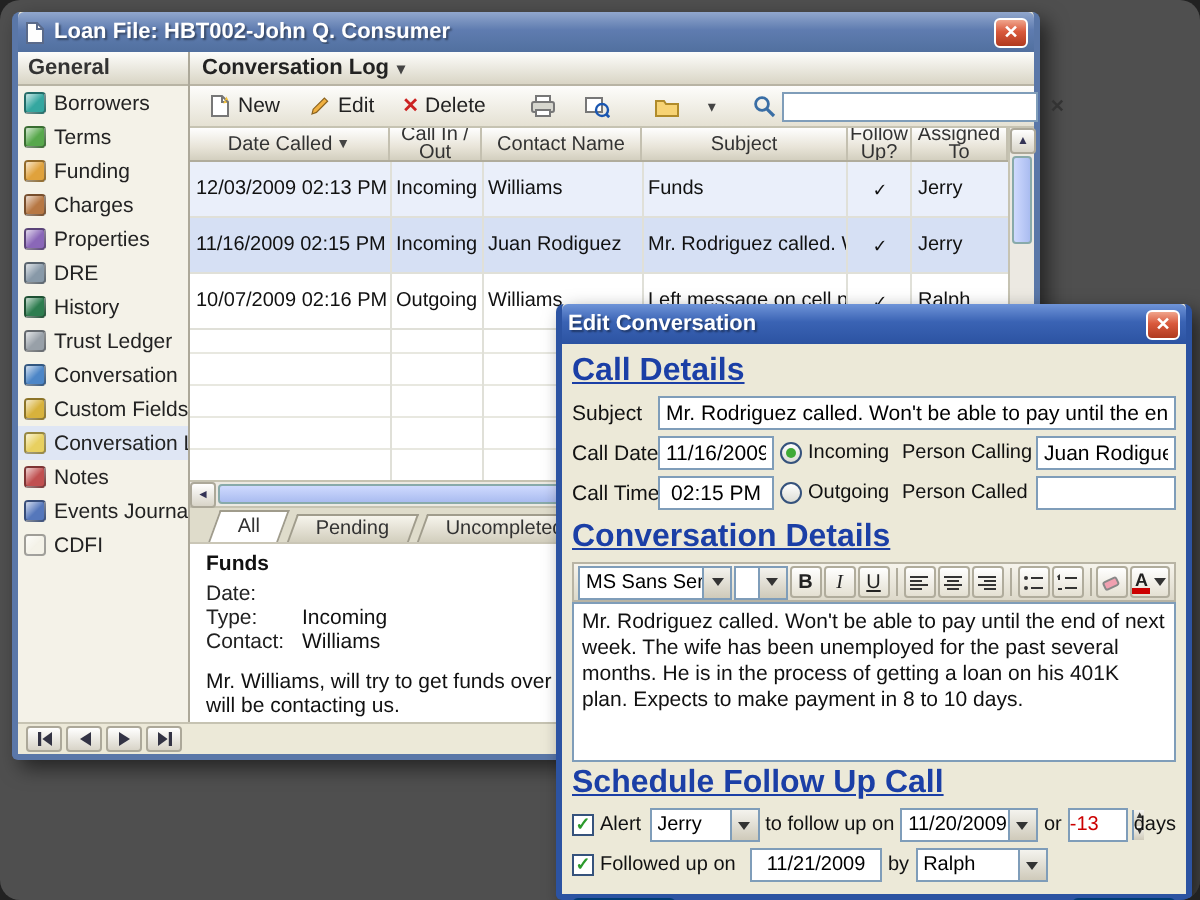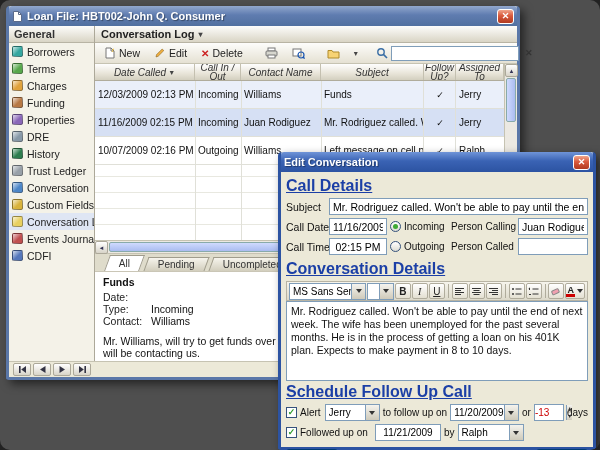--- a/index.html
+++ b/index.html
@@ -59,21 +59,21 @@
           background:transparent; font-size:10.5px; color:#222; cursor:pointer; font-family:inherit; }
   .sep { width:1px; height:14px; background:#b8b4a4; margin:0 3px; }
   .redx { color:#c22; font-weight:bold; font-size:10px; }
   .searchbox { display:flex; align-items:center; gap:3px; margin-left:2px; }
   .sinput { width:128px; height:15px; border:1px solid #7f9db9; font:10px "Liberation Sans",sans-serif; padding:0 3px; background:#fff; }
   .clearx { font-size:9px; font-weight:bold; color:#333; padding:0 3px; cursor:pointer; }
 
   
   .tregion { height:177px; display:flex; border-bottom:1px solid #c6c3b2; background:#fff; }
   .grid { flex:1; display:flex; flex-direction:column; min-width:0; position:relative; }
-  .gh { height:17px; display:flex; background:linear-gradient(#fefefe,#e8e4d8 60%,#d3cfbf); border-bottom:1px solid #b0ac9c;font-style:italic; }
+  .gh { height:17px; display:flex; background:linear-gradient(#fefefe,#e8e4d8 60%,#d3cfbf); border-bottom:1px solid #b0ac9c; }
   .gc { border-right:1px solid #c4c0b0; font-size:10px; color:#333; display:flex; align-items:center; justify-content:center;
         text-align:center; line-height:9px; overflow:hidden; gap:2px; }
   .gbody { flex:1; position:relative; background:repeating-linear-gradient(#fff 0 15px,#e8e8e0 15px 16px); }
   .vline { position:absolute; top:0; bottom:0; width:1px; background:#e0e0d8; pointer-events:none; z-index:2; }
   .gr { height:28px; display:flex; border-bottom:1px solid #e0e0d8; background:#fff; cursor:default; position:relative; z-index:1; }
   .gr.r0 { background:#eaeffa; }
   .gr.on { background:#d6e0f4; }
   .gd { font-size:10px; color:#111; display:flex; align-items:center; padding:0 3px; white-space:nowrap; overflow:hidden; }
   .c0 { width:100px; } .c1 { width:46px; } .c2 { width:80px; } .c3 { flex:1; min-width:0; } .c4 { width:32px; justify-content:center; } .c5 { width:48px; }
   .chk { color:#111; font-size:9px; }
@@ -178,28 +178,28 @@
         <div class="sb-i">
             <span class="sb-ico"></span>
             <span>Borrowers</span>
           </div>
         <div class="sb-i">
             <span class="sb-ico"></span>
             <span>Terms</span>
           </div>
         <div class="sb-i">
             <span class="sb-ico"></span>
+            <span>Funding</span>
+          </div>
+        <div class="sb-i">
+            <span class="sb-ico"></span>
             <span>Charges</span>
           </div>
         <div class="sb-i">
             <span class="sb-ico"></span>
-            <span>Funding</span>
-          </div>
-        <div class="sb-i">
-            <span class="sb-ico"></span>
             <span>Properties</span>
           </div>
         <div class="sb-i">
             <span class="sb-ico"></span>
             <span>DRE</span>
           </div>
         <div class="sb-i">
             <span class="sb-ico"></span>
             <span>History</span>
           </div>
@@ -211,20 +211,24 @@
             <span class="sb-ico"></span>
             <span>Conversation</span>
           </div>
         <div class="sb-i">
             <span class="sb-ico"></span>
             <span>Custom Fields</span>
           </div>
         <div class="sb-i on">
             <span class="sb-ico"></span>
             <span>Conversation Log</span>
+          </div>
+        <div class="sb-i">
+            <span class="sb-ico"></span>
+            <span>Notes</span>
           </div>
         <div class="sb-i">
             <span class="sb-ico"></span>
             <span>Events Journal</span>
           </div>
         <div class="sb-i">
             <span class="sb-ico"></span>
             <span>CDFI</span>
           </div>
       </div>

